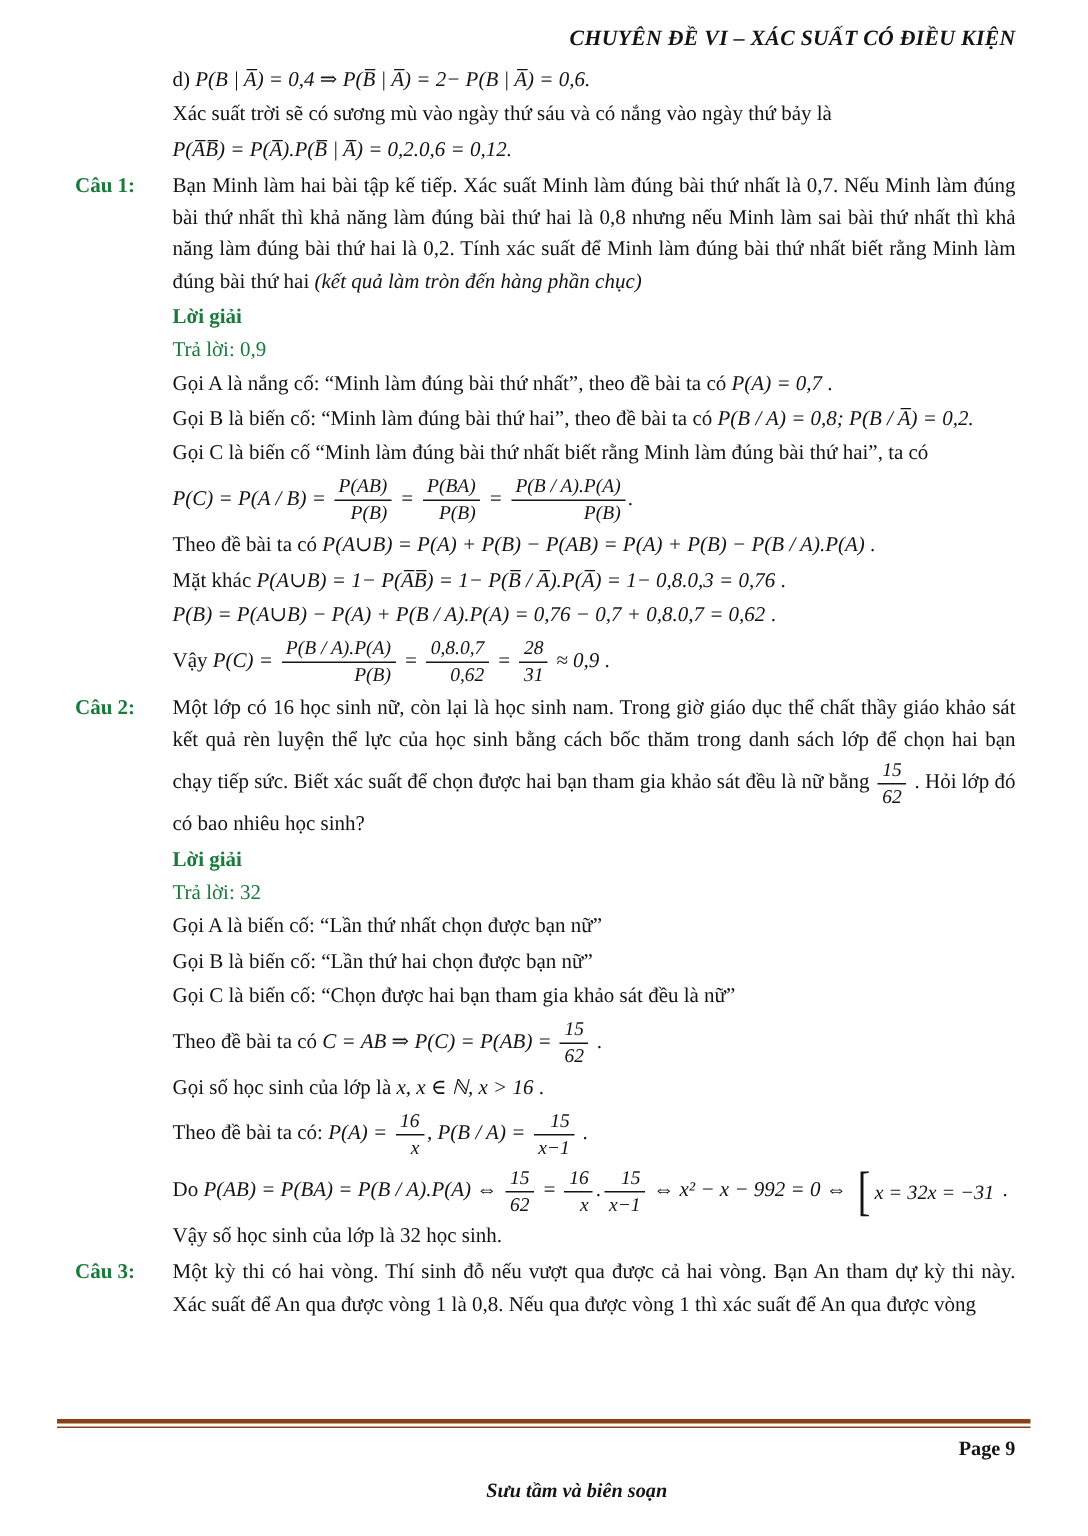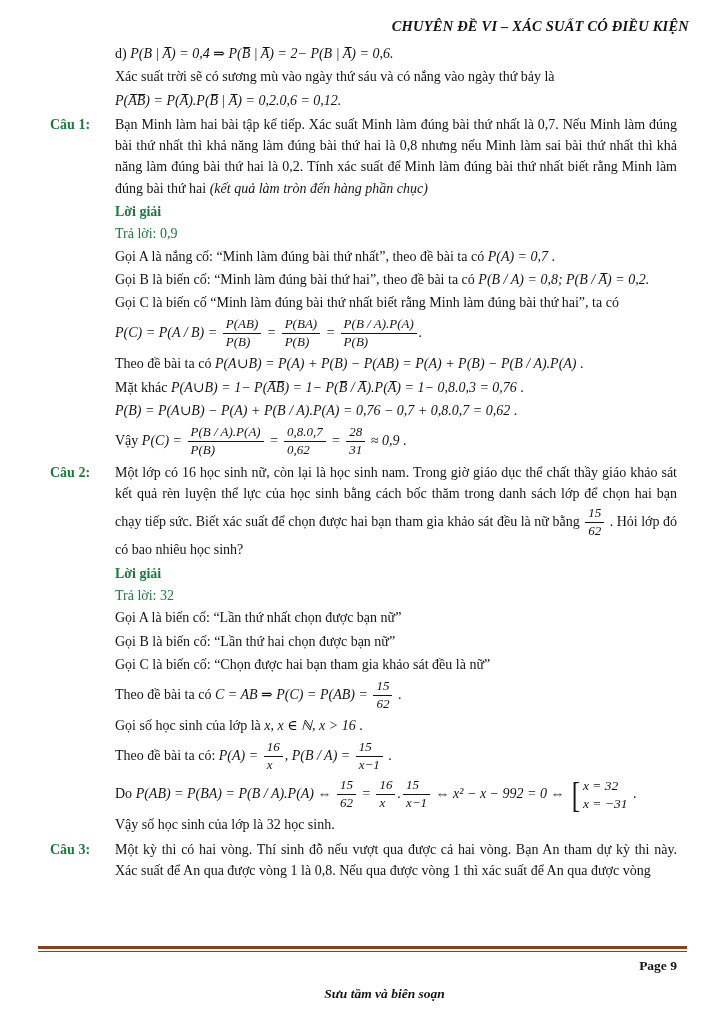--- a/index.html
+++ b/index.html
@@ -4,21 +4,21 @@
 <style>
   html,body{margin:0;padding:0;}
   body{
     width:725px;height:1024px;position:relative;background:#ffffff;overflow:hidden;
     font-family:"Liberation Serif","DejaVu Serif",serif;
     color:var(--ink,#141414);
     -webkit-font-smoothing:antialiased;
   }
   .page{position:absolute;inset:0;}
   .doc-header{
-    padding:18px 36px 4px 50px;text-align:right;
+    padding:18px 48px 4px 50px;text-align:right;
     font-weight:bold;font-style:italic;font-size:14.5px;letter-spacing:.2px;
   }
   .doc-body{padding:4px 48px 0 50px;font-size:14px;line-height:1.45;}
   .line{margin:1px 0 3px 65px;min-height:20px;}
   .section-line{margin:2px 0 3px 5px;}
   .seg-t{font-style:normal;}
   .seg-i{font-style:italic;}
   .seg-s{font-weight:bold;}
   .seg-m{font-style:italic;font-family:"Liberation Serif","DejaVu Serif",serif;}
   .question{position:relative;margin:2px 0 3px 0;}
@@ -26,28 +26,28 @@
     position:absolute;left:0;top:1px;font-weight:bold;color:var(--green,#1a7a3c);
   }
   .qbody{margin-left:65px;text-align:justify;line-height:1.52;}
   .center-green{
     font-weight:bold;color:var(--green,#1a7a3c);margin:2px 0 2px 65px;
   }
   .answer-green{
     font-weight:normal;color:var(--green,#1a7a3c);margin:1px 0 2px 65px;
   }
   .frac{
-    display:inline-block;vertical-align:middle;text-align:left;
+    display:inline-block;vertical-align:middle;text-align:right;
     font-style:italic;font-size:13px;line-height:1.15;margin:1px 2px;
   }
   .fn{display:block;border-bottom:1px solid currentColor;padding:0 3px 1px 3px;}
   .fd{display:block;padding:1px 3px 0 3px;}
   .cases{display:inline-flex;align-items:center;vertical-align:middle;margin:0 2px;}
   .cbr{font-size:36px;font-weight:300;line-height:.85;transform:scaleX(.7);margin-right:1px;font-style:normal;}
-  .crows{display:inline-flex;flex-direction:column;font-style:italic;font-size:13.5px;line-height:1.3;text-align:left;}
+  .crows{display:inline-flex;flex-direction:row;font-style:italic;font-size:13.5px;line-height:1.3;text-align:left;}
   .doc-footer{position:absolute;left:0;right:0;top:946px;}
   .footer-rule{
     margin:0 38px;height:2px;
     border-top:3px solid var(--brown,#8a4117);
     border-bottom:1px solid var(--brown,#8a4117);
   }
   .page-number{
     margin:6px 48px 0 0;text-align:right;font-weight:bold;font-size:13.5px;
   }
   .credit-line{

